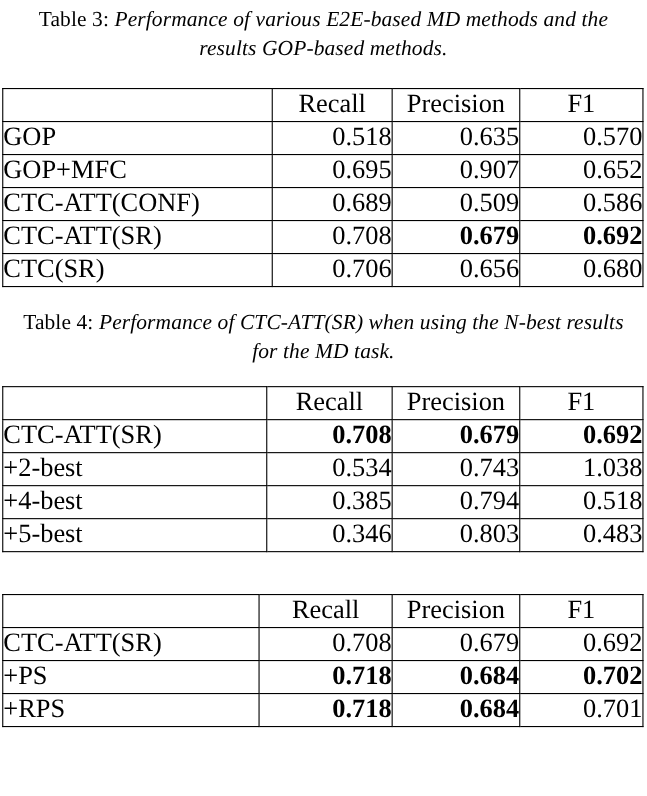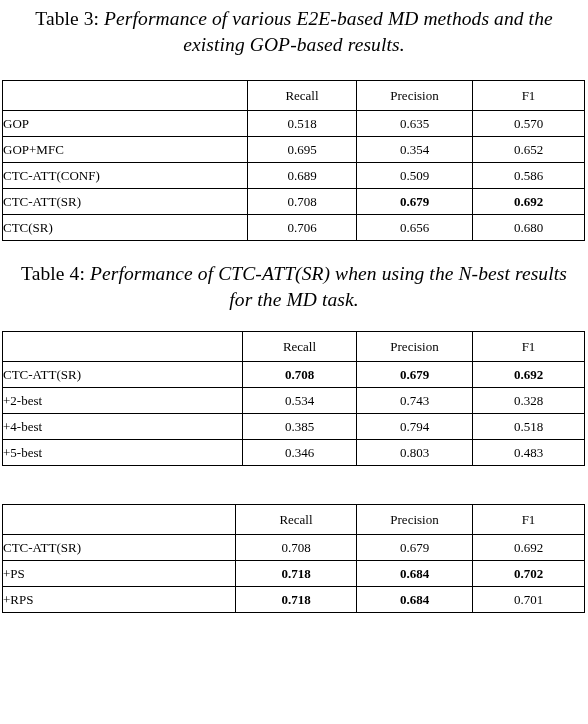--- a/index.html
+++ b/index.html
@@ -38,41 +38,41 @@
   }
 
   
   .tbl-wrap {
     padding: 0 2px;
   }
   table.data {
     border-collapse: collapse;
     table-layout: fixed;
     width: 582px;
-    font-size: 13px;
+    font-size: 24px;
     line-height: 1.0;
   }
   table.data td, table.data th {
     border: 1.4px solid #000000;
     padding: 2px 0 3px 0;
     font-weight: normal;
     vertical-align: middle;
     height: 26px;
     box-sizing: border-box;
   }
   table.data th {
     text-align: center;
     height: 30px;
   }
   td.rowname, th.rowname {
     text-align: left;
     padding-left: 10px;
   }
   td.num {
-    text-align: center;
+    text-align: right;
   }
   td.num.b, th.b {
     font-weight: bold;
   }
   
   tr.group-start td {
     border-top: 1.6px solid #000000;
   }
 
   
@@ -83,21 +83,21 @@
 </style>
 </head>
 <body>
 
 <div class="page">
 
   <div class="gap-top"></div>
 
   <div class="caption">
     <span class="lbl">Table 3:</span>
-    <span class="txt">Performance of various E2E-based MD methods and the existing GOP-based results.</span>
+    <span class="txt">Performance of various E2E-based MD methods and the results GOP-based methods.</span>
   </div>
 
   <div class="gap-a"></div>
 
   <div class="tbl-wrap">
     <table class="data">
       <colgroup>
         <col style="width:245px">
         <col style="width:109px">
         <col style="width:116px">
@@ -114,21 +114,21 @@
       <tbody>
           <tr class="group-start">
             <td class="rowname">GOP</td>
             <td class="num">0.518</td>
             <td class="num">0.635</td>
             <td class="num">0.570</td>
           </tr>
           <tr>
             <td class="rowname">GOP+MFC</td>
             <td class="num">0.695</td>
-            <td class="num">0.354</td>
+            <td class="num">0.907</td>
             <td class="num">0.652</td>
           </tr>
           <tr class="group-start">
             <td class="rowname">CTC-ATT(CONF)</td>
             <td class="num">0.689</td>
             <td class="num">0.509</td>
             <td class="num">0.586</td>
           </tr>
           <tr>
             <td class="rowname">CTC-ATT(SR)</td>
@@ -175,21 +175,21 @@
           <tr class="group-start">
             <td class="rowname">CTC-ATT(SR)</td>
             <td class="num b">0.708</td>
             <td class="num b">0.679</td>
             <td class="num b">0.692</td>
           </tr>
           <tr>
             <td class="rowname">+2-best</td>
             <td class="num">0.534</td>
             <td class="num">0.743</td>
-            <td class="num">0.328</td>
+            <td class="num">1.038</td>
           </tr>
           <tr>
             <td class="rowname">+4-best</td>
             <td class="num">0.385</td>
             <td class="num">0.794</td>
             <td class="num">0.518</td>
           </tr>
           <tr>
             <td class="rowname">+5-best</td>
             <td class="num">0.346</td>

